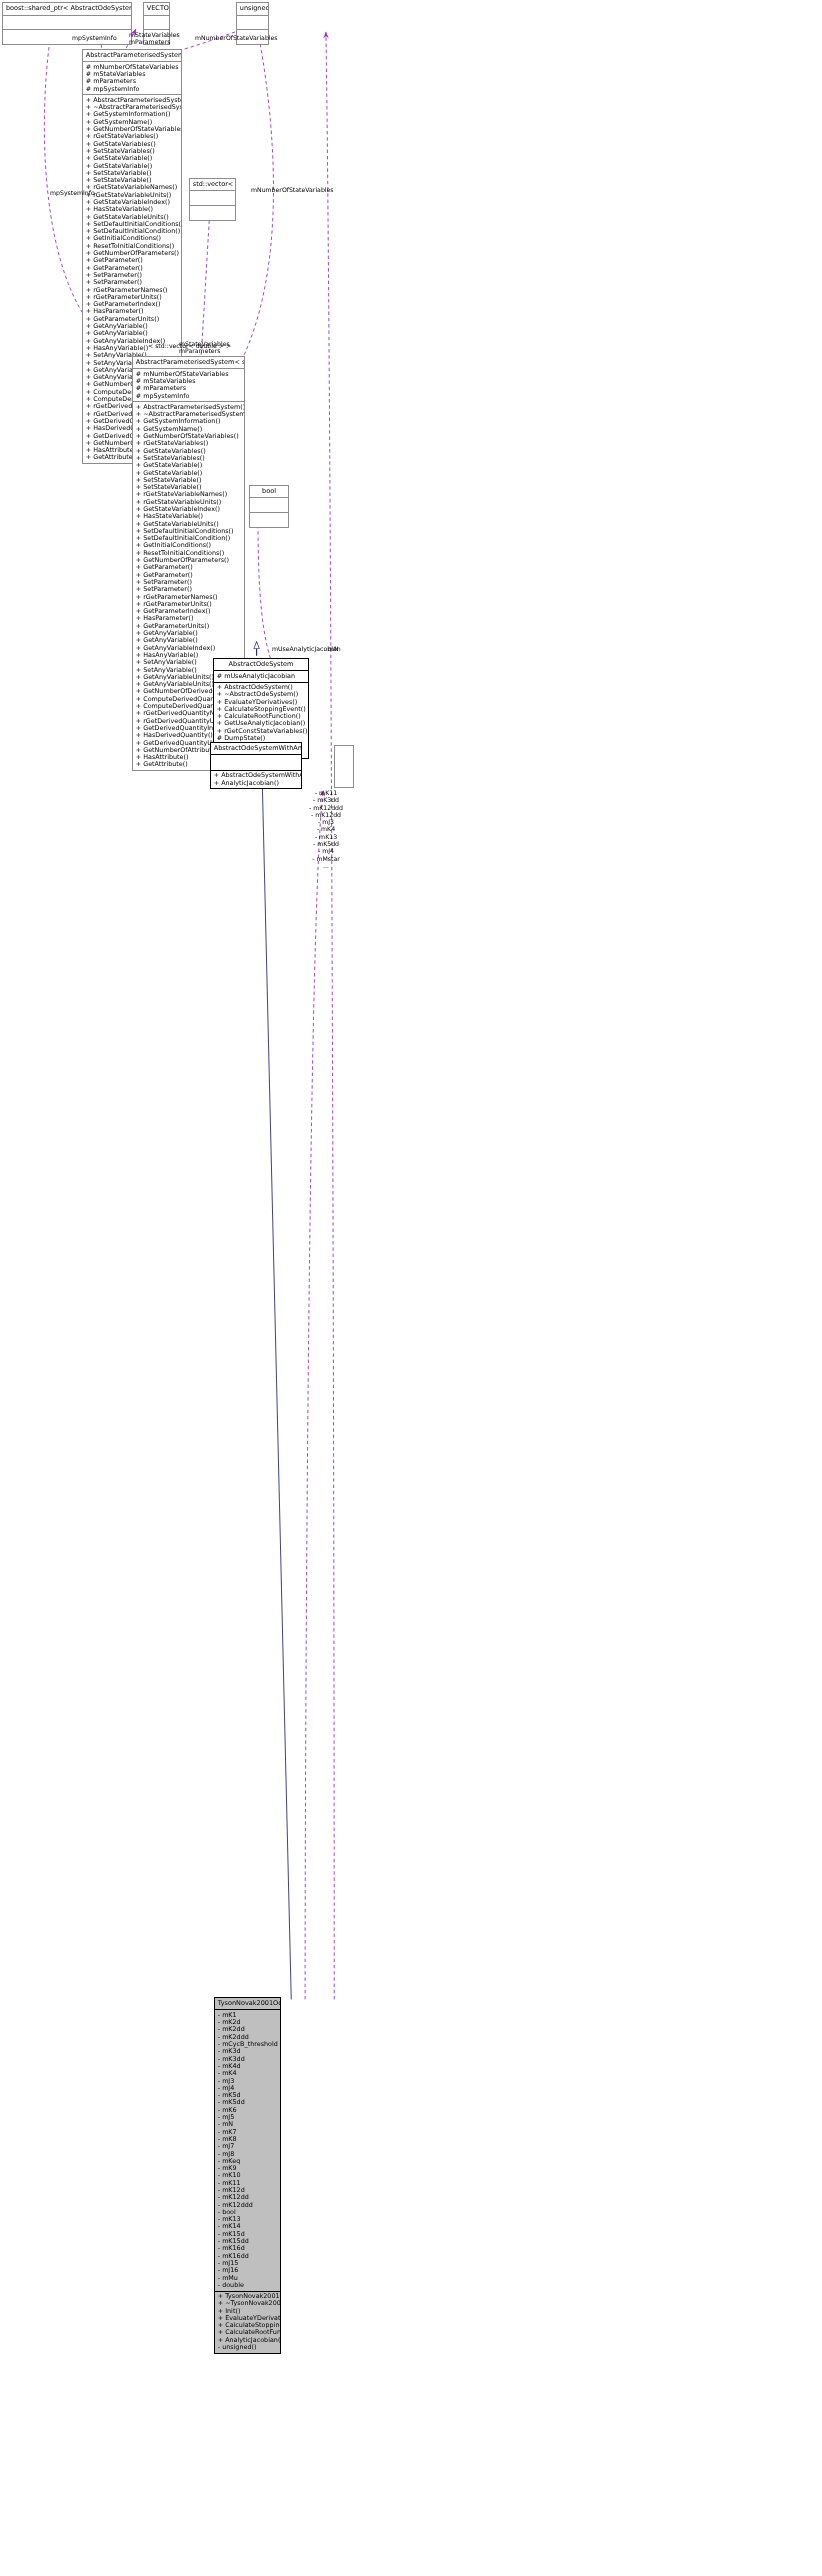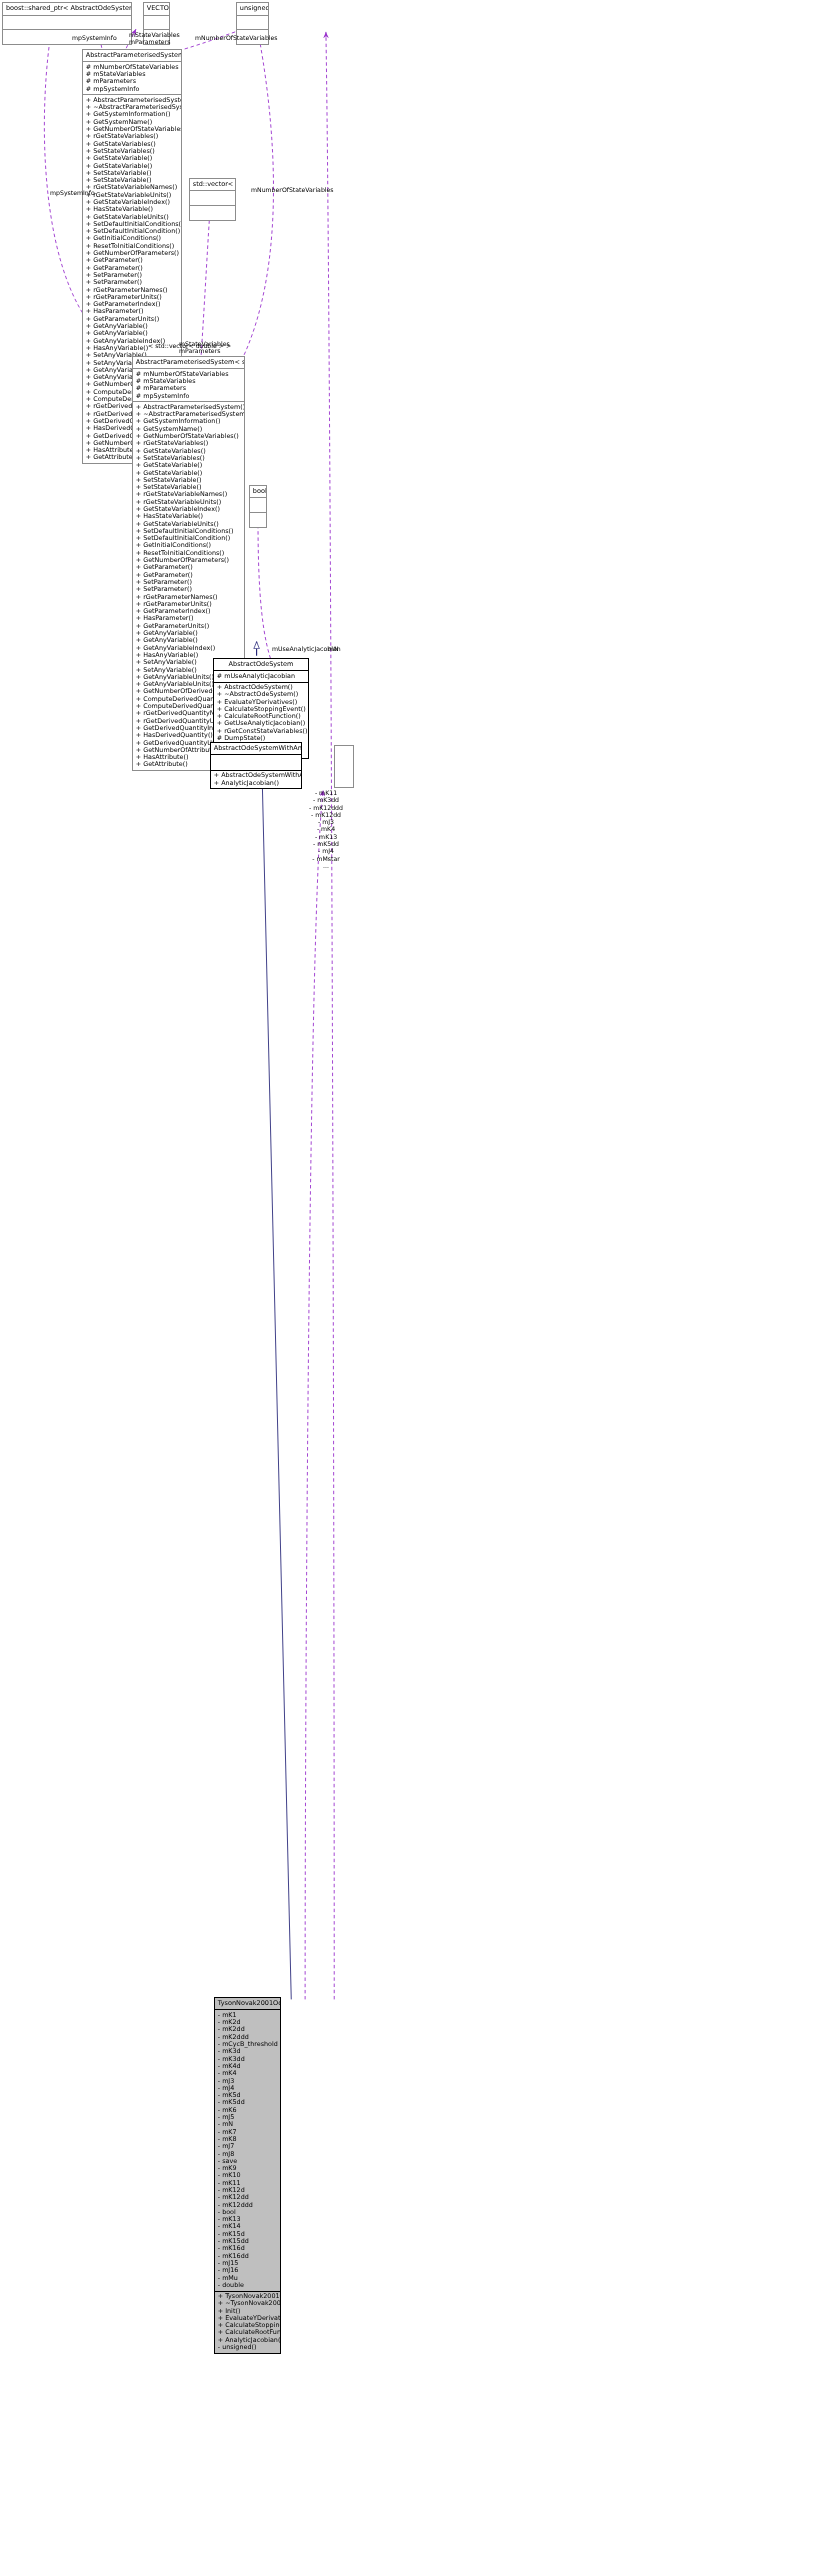--- a/index.html
+++ b/index.html
@@ -248,21 +248,21 @@
         <div class="row">+ rGetDerivedQuantityUnits()</div>
         <div class="row">+ GetDerivedQuantityIndex()</div>
         <div class="row">+ HasDerivedQuantity()</div>
         <div class="row">+ GetDerivedQuantityUnits()</div>
         <div class="row">+ GetNumberOfAttributes()</div>
         <div class="row">+ HasAttribute()</div>
         <div class="row">+ GetAttribute()</div>
       </div>
   </div>
 
-  <div class="uml thin" style="left:249px; top:485px; width:18px;">
+  <div class="uml thin" style="left:249px; top:485px; width:40px;">
     <div class="title">bool</div>
     <div class="sec empty"></div>
     <div class="sec last empty"></div>
   </div>
 
   <div class="uml thin" style="left:334px; top:745px; width:14px;padding-left:18px;">
     <div class="title">double</div>
     <div class="sec empty"></div>
     <div class="sec last empty"></div>
   </div>
@@ -311,21 +311,21 @@
         <div class="row">- mJ4</div>
         <div class="row">- mK5d</div>
         <div class="row">- mK5dd</div>
         <div class="row">- mK6</div>
         <div class="row">- mJ5</div>
         <div class="row">- mN</div>
         <div class="row">- mK7</div>
         <div class="row">- mK8</div>
         <div class="row">- mJ7</div>
         <div class="row">- mJ8</div>
-        <div class="row">- save</div>
+        <div class="row">- mKeq</div>
         <div class="row">- mK9</div>
         <div class="row">- mK10</div>
         <div class="row">- mK11</div>
         <div class="row">- mK12d</div>
         <div class="row">- mK12dd</div>
         <div class="row">- mK12ddd</div>
         <div class="row">- bool</div>
         <div class="row">- mK13</div>
         <div class="row">- mK14</div>
         <div class="row">- mK15d</div>

